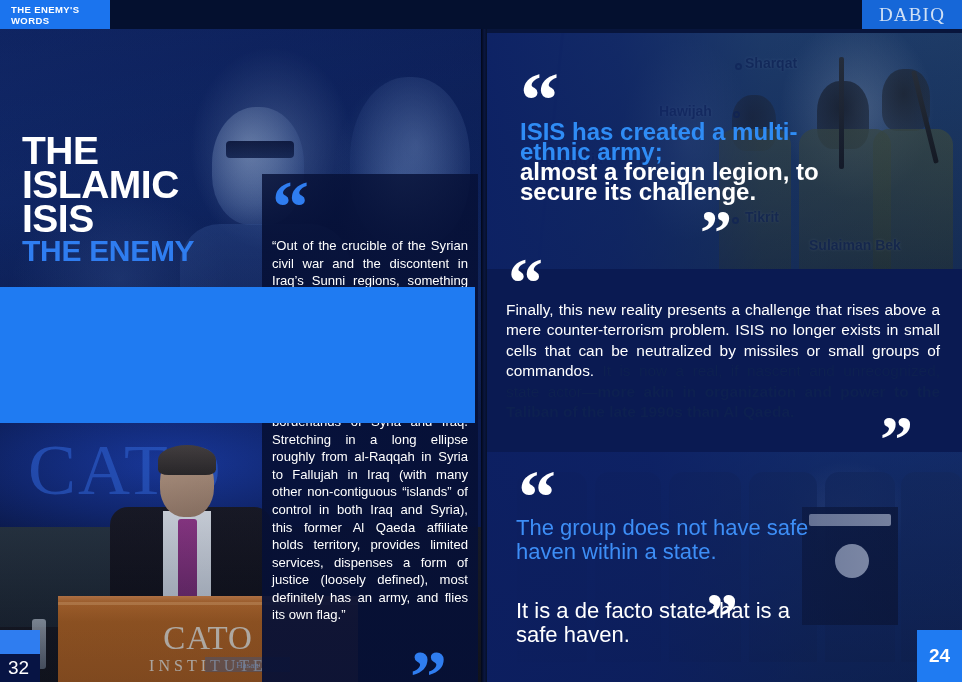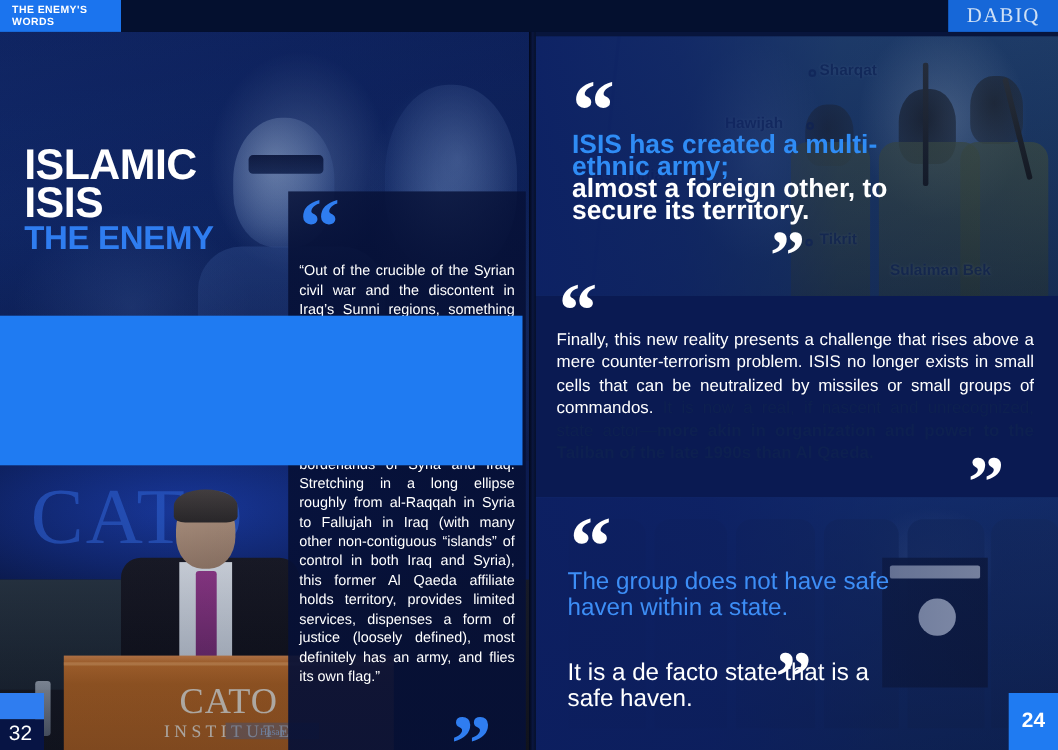--- a/index.html
+++ b/index.html
@@ -247,20 +247,21 @@
       <div class="podium-logo">
         <div class="l1">CATO</div>
         <div class="l2">INSTITUTE</div>
       </div>
       <div class="hasan-plate">Hasan</div>
     </div>
 
     <div class="left-tint"></div>
 
     <div class="title-block">
+      <span class="t1">THE</span>
       <span class="t2">ISLAMIC</span>
       <span class="t3">ISIS</span>
       <span class="sub2">THE ENEMY</span>
     </div>
 
     <div class="intro-text">Douglas A. Ollivant, former Director for Iraq at the US National Security Council, and Brian Fishman former Director of Research for the Combating Terrorism Center at West Point – two American crusaders – wrote an article titled “The Reality of the Islamic State in Iraq and Syria” a short time before the Islamic State’s liberation of Mosul as well as other important cities and towns in Iraq. Here are excerpts from the article.</div>
 
     <div class="col-panel"></div>
     <div class="qmark col-open-q">“</div>
     <div class="col-body">“Out of the crucible of the Syrian civil war and the discontent in Iraq’s Sunni regions, something new is emerging.  The Islamic State in Iraq and Syria (ISIS) is no longer a state in name only. It is a physical, if extra-legal, reality on the ground. Unacknowledged by the world community, ISIS has carved a de facto state in the borderlands of Syria and Iraq.  Stretching in a long ellipse roughly from al-Raqqah in Syria to Fallujah in Iraq (with many other non-contiguous “islands” of control in both Iraq and Syria), this former Al Qaeda affiliate holds territory, provides limited services, dispenses a form of justice (loosely defined), most definitely has an army, and flies its own flag.”</div>
@@ -313,21 +314,21 @@
       <div class="flag-ring"></div>
       <div class="right-bot-tint"></div>
     </div>
   </div>
 
   <div class="strip-top"></div>
 
   <div class="qmark q1-open">“</div>
   <div class="q1-text">
     <span class="hl">ISIS has created a multi-ethnic army;</span>
-    <span class="wh">almost a foreign other, to secure its territory.</span>
+    <span class="wh">almost a foreign legion, to secure its challenge.</span>
   </div>
   <div class="qmark q1-close">”</div>
 
   <div class="q2-band"></div>
   <div class="qmark q2-open">“</div>
   <div class="q2-text"><span>Finally, this new reality presents a challenge that rises above a mere counter-terrorism problem.  ISIS no longer exists in small cells that can be neutralized by missiles or small groups of commandos.</span><span class="dark"> It is now a real, if nascent and unrecognized, state actor—</span><span class="darkb">more akin in organization and power to the Taliban of the late 1990s than Al Qaeda.</span></div>
   <div class="qmark q2-close">”</div>
 
   <div class="qmark q3-open">“</div>
   <div class="q3-text">

